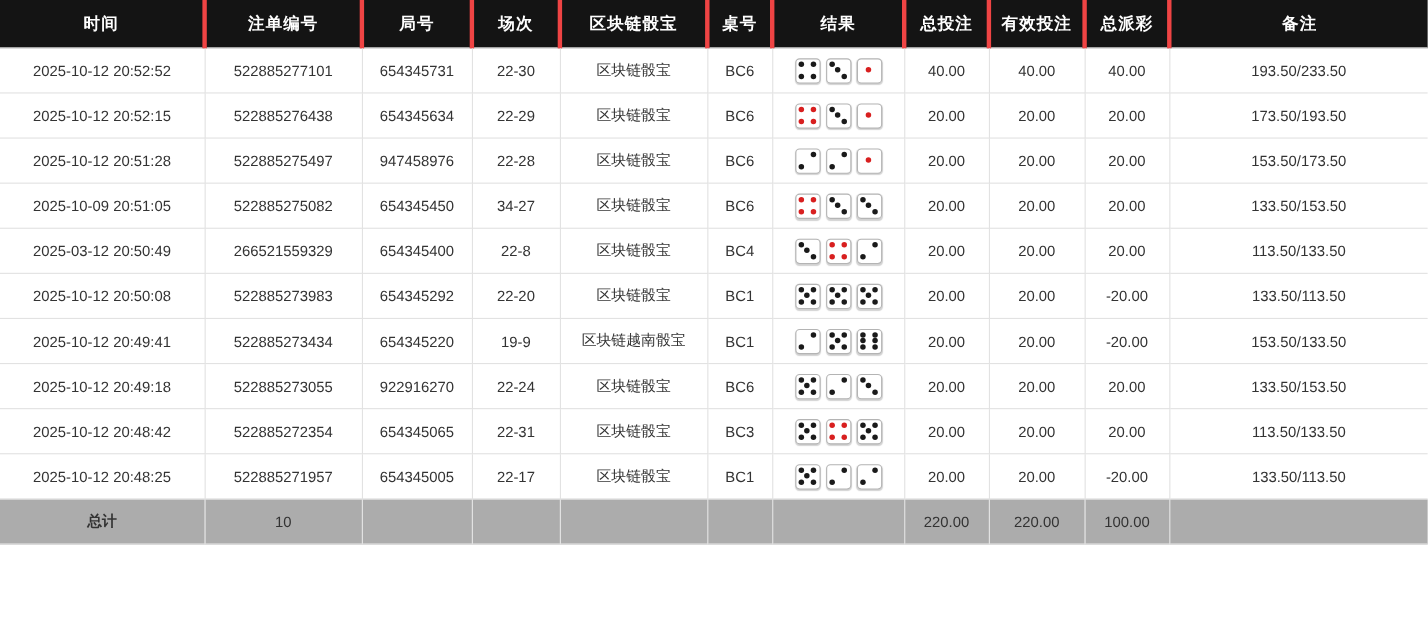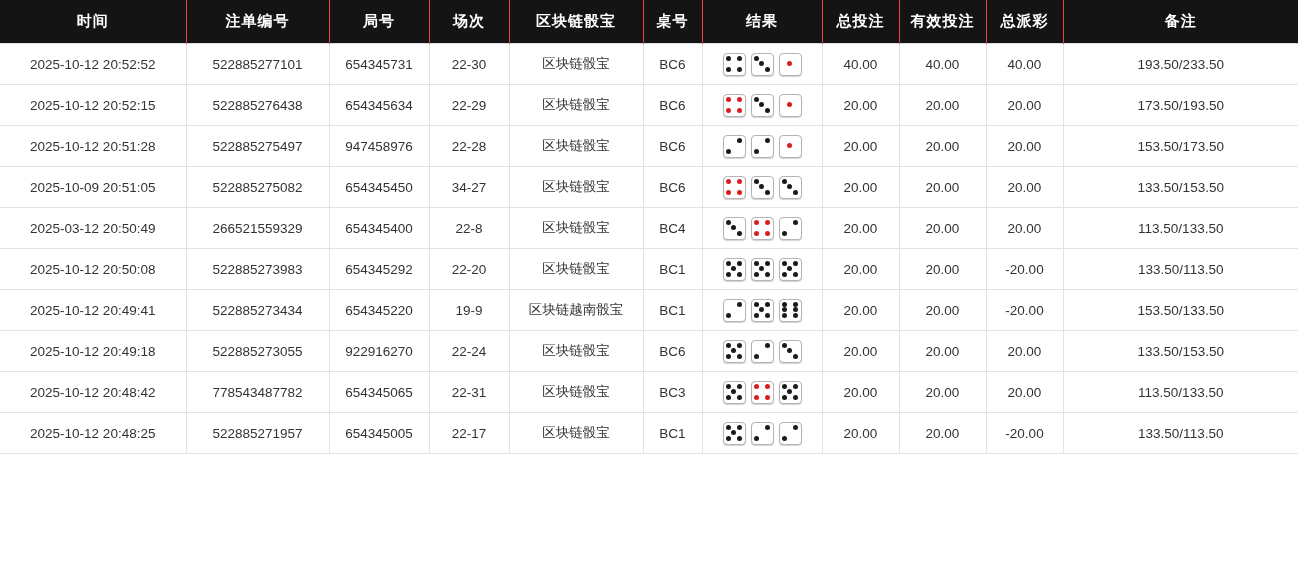--- a/index.html
+++ b/index.html
@@ -21,21 +21,21 @@
     table-layout: fixed;
   }
   .bet-table thead th {
     background: #141414;
     color: #ffffff;
     font-size: 15px;
     font-weight: bold;
     height: 43px;
     padding: 0 4px;
     text-align: center;
-    border-right: 1px solid #ef4444;
+    border-right: 4px solid #ef4444;
     letter-spacing: 1px;
   }
   .bet-table thead th:last-child {
     border-right: none;
   }
   .bet-table tbody td {
     height: 40px;
     text-align: center;
     border-bottom: 1px solid #e2e2e2;
     border-right: 1px solid #e2e2e2;
@@ -532,21 +532,21 @@
             </span>
           </span>
         </td>
         <td class="blue">20.00</td>
         <td>20.00</td>
         <td>20.00</td>
         <td>133.50/153.50</td>
       </tr>
       <tr>
         <td>2025-10-12 20:48:42</td>
-        <td>778543487782</td>
+        <td>522885272354</td>
         <td>654345065</td>
         <td>22-31</td>
         <td>区块链骰宝</td>
         <td>BC3</td>
         <td>
           <span class="dice-wrap">
             <span class="die">
               <span class="pip" style="grid-area: 1 / 1;"></span>
               <span class="pip blank" style="grid-area: 1 / 2;"></span>
               <span class="pip" style="grid-area: 1 / 3;"></span>
@@ -630,14 +630,27 @@
             </span>
           </span>
         </td>
         <td class="blue">20.00</td>
         <td>20.00</td>
         <td class="red">-20.00</td>
         <td>133.50/113.50</td>
       </tr>
     </tbody>
   <tbody>
+    <tr class="summary">
+      <td>总计</td>
+      <td class="plain">10</td>
+      <td></td>
+      <td></td>
+      <td></td>
+      <td></td>
+      <td></td>
+      <td class="plain">220.00</td>
+      <td class="plain">220.00</td>
+      <td class="plain">100.00</td>
+      <td></td>
+    </tr>
   </tbody>
 </table>
 
 </body></html>

